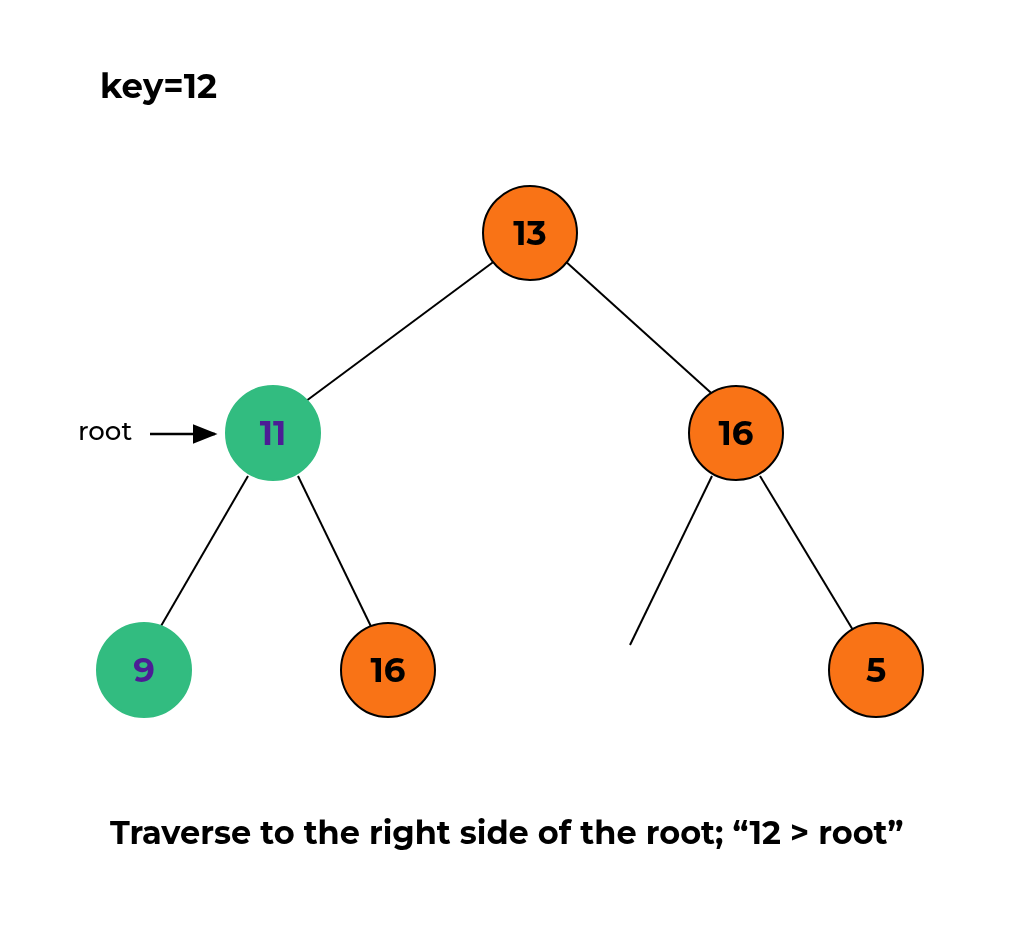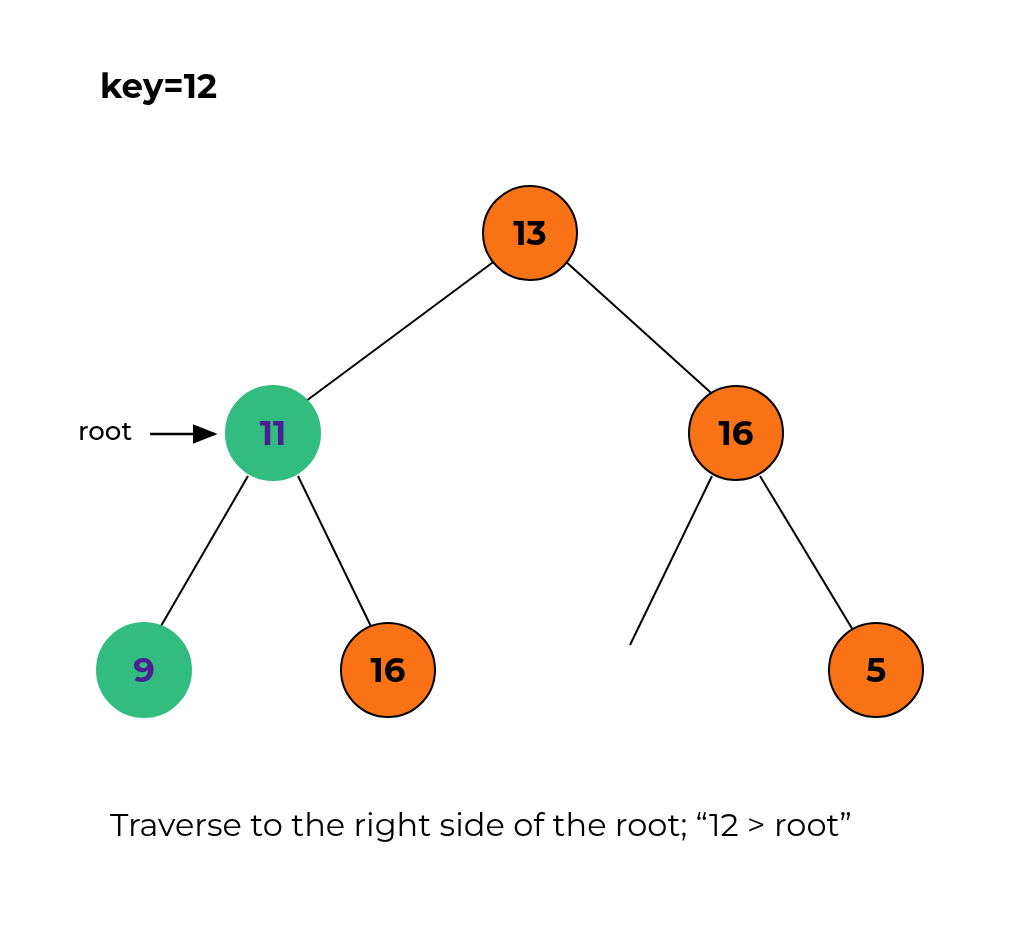--- a/index.html
+++ b/index.html
@@ -16,24 +16,25 @@
     width: 1024px;
     height: 674px;
   }
   .title {
     position: absolute;
     font-weight: 700;
     font-size: 34px;
   }
   .caption {
     position: absolute;
-    font-weight: 400;
+    font-weight: 700;
     font-size: 32px;
     text-align: center;
     white-space: nowrap;
+    margin-top: 8px;
   }
   .root-label {
     position: absolute;
     font-weight: 500;
     font-size: 26px;
   }
   .node {
     position: absolute;
     width: 96px;
     height: 96px;

